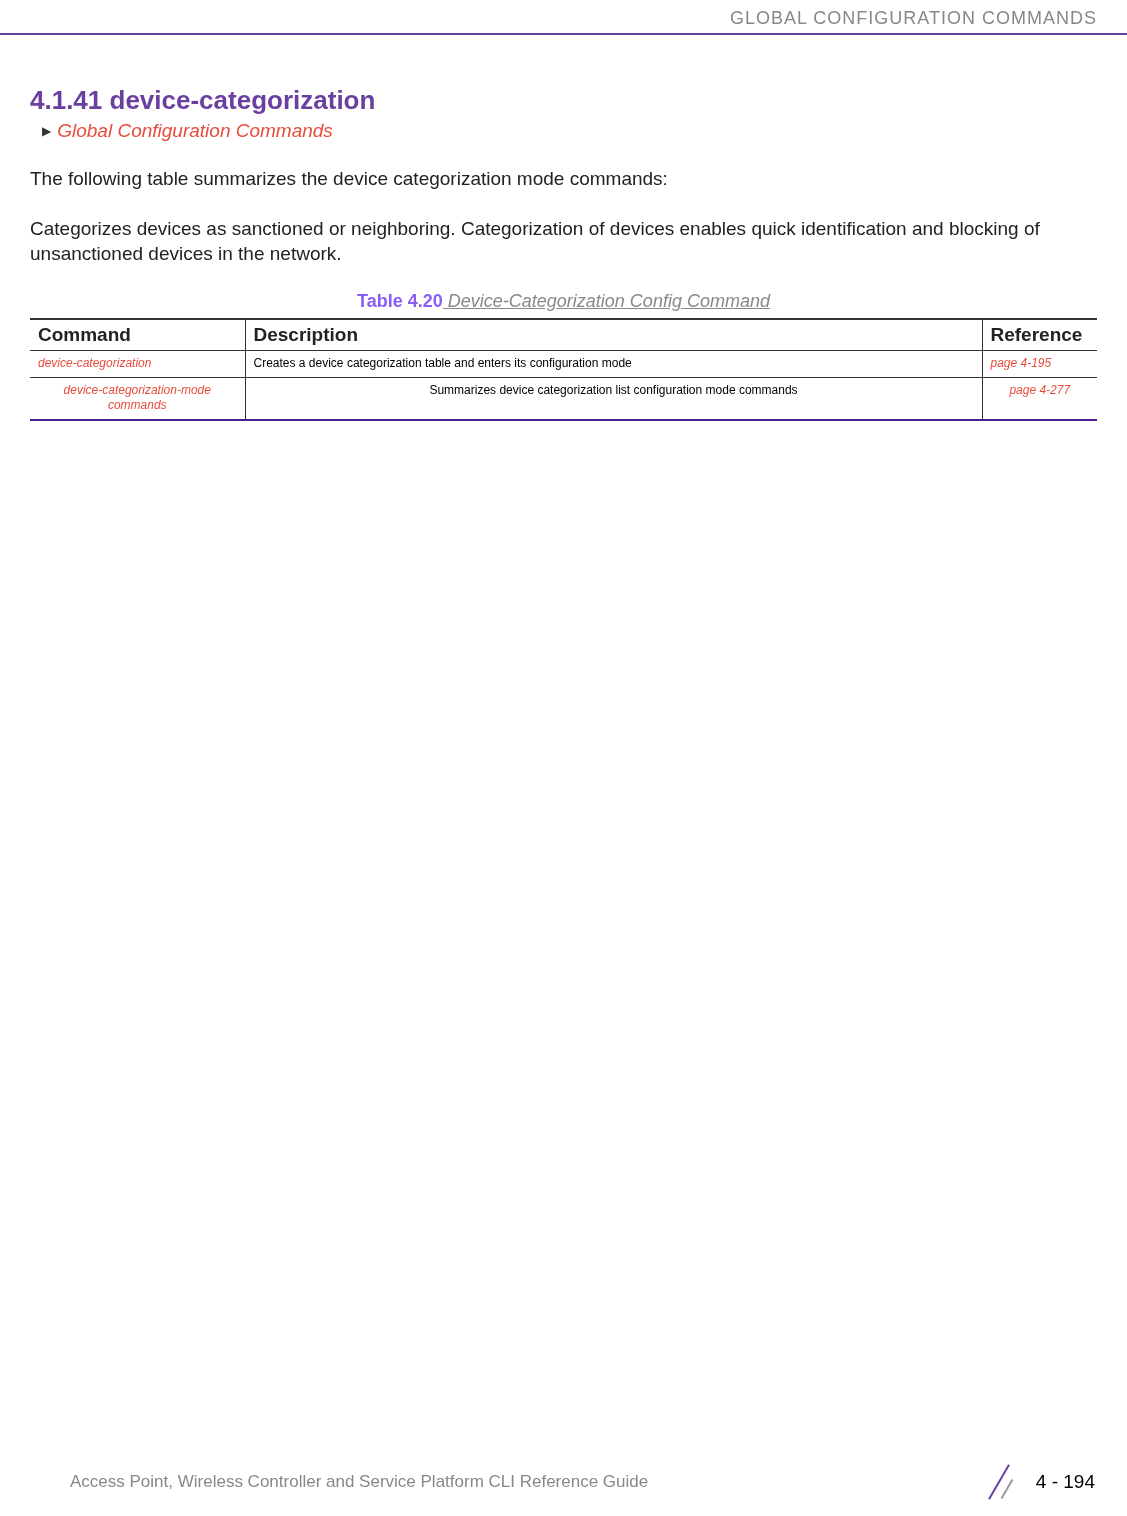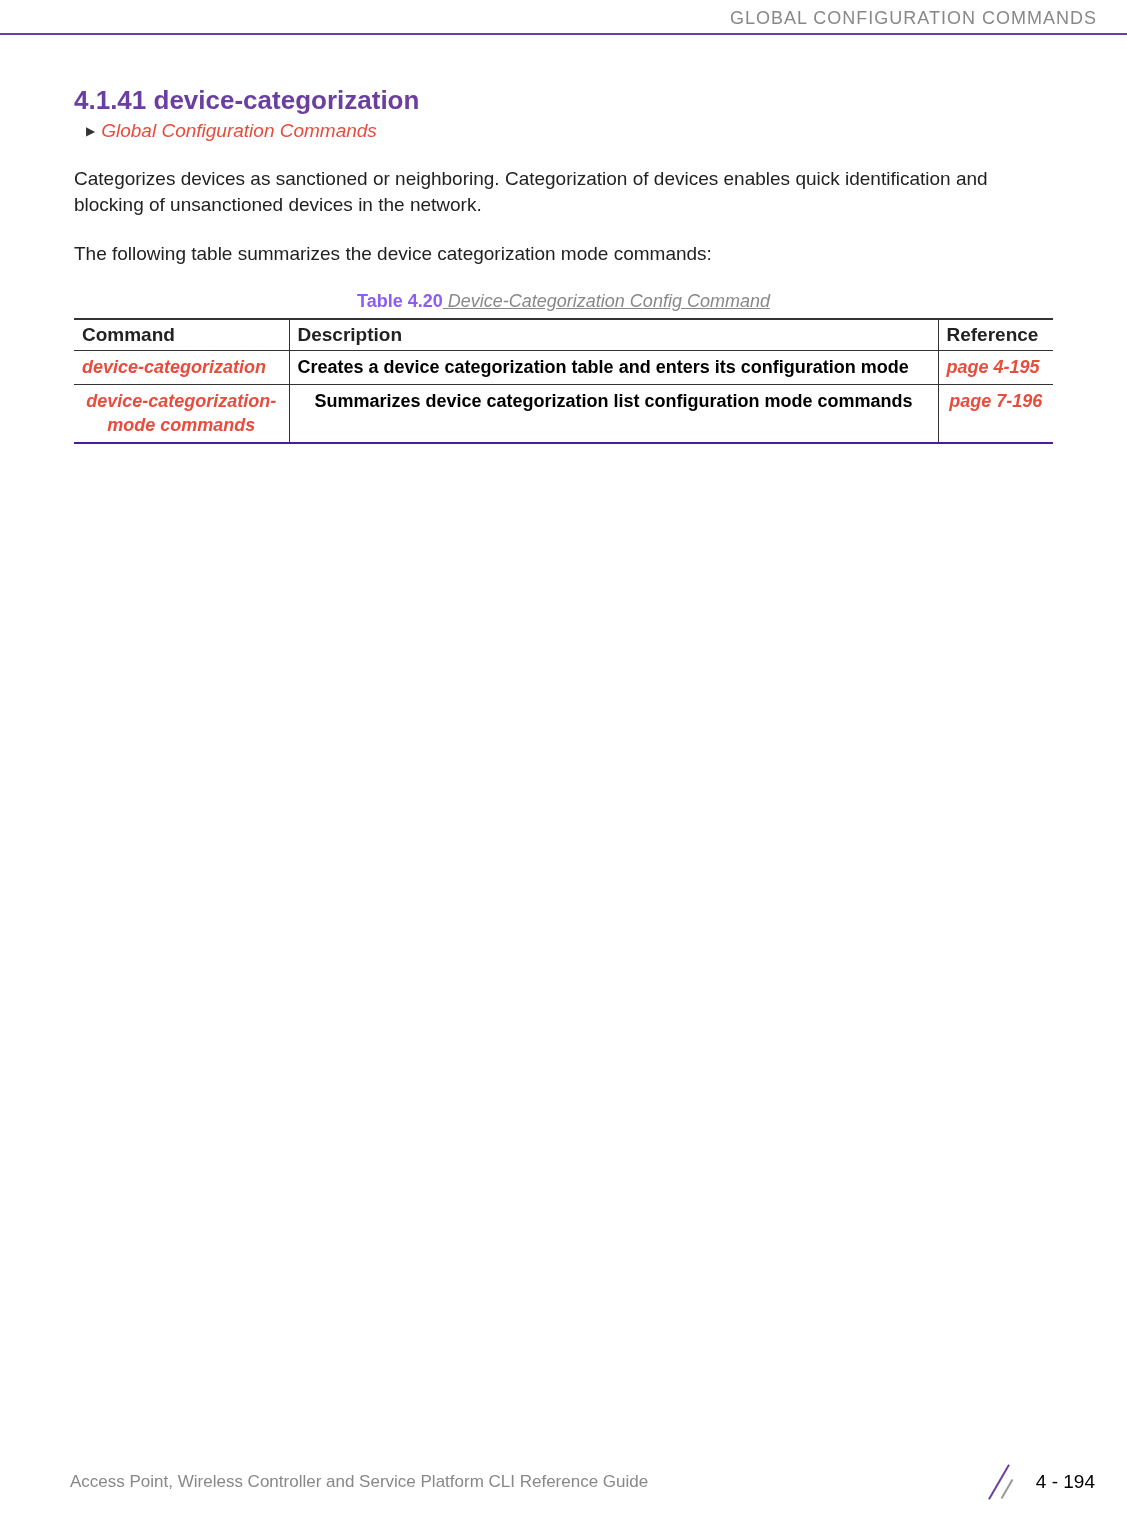--- a/index.html
+++ b/index.html
@@ -20,21 +20,21 @@
       color: #888;
       font-size: 18px;
       letter-spacing: 1px;
       font-weight: 300;
     }
     .header-line {
       border-top: 2px solid #6b3fa0;
       margin: 0 0 50px 0;
     }
     .content {
-      padding: 0 74px;
+      padding: 0 30px;
     }
     .section-title {
       color: #6b3fa0;
       font-size: 26px;
       font-weight: bold;
       margin-bottom: 4px;
     }
     .breadcrumb {
       display: flex;
       align-items: center;
@@ -92,24 +92,23 @@
       margin-top: 42px;
     }
     .cmd-table th:last-child {
       border-right: none;
     }
     .cmd-table td {
       border-bottom: 1px solid #333;
       border-left: 1px solid #333;
       border-right: 1px solid #333;
       padding: 5px 8px;
-      font-size: 18px;
+      font-size: 12px;
       vertical-align: top;
       line-height: 1.3;
-      font-weight: bold;
     }
     .cmd-table tr:last-child td {
       border-bottom: 2px solid #4c1d95;
       text-align: center;
     }
     .cmd-table td:first-child {
       border-left: none;
     }
     .cmd-table td:last-child {
       border-right: none;
@@ -187,22 +186,22 @@
 <div class="header">GLOBAL CONFIGURATION COMMANDS</div>
 <div class="header-line"></div>
 
 <div class="content">
   <h2 class="section-title">4.1.41 device-categorization</h2>
   <div class="breadcrumb">
     <span class="breadcrumb-arrow">▶</span>
     <span class="breadcrumb-text">Global Configuration Commands</span>
   </div>
 
+  <p class="paragraph">The following table summarizes the device categorization mode commands:</p>
   <p class="paragraph">Categorizes devices as sanctioned or neighboring. Categorization of devices enables quick identification and blocking of unsanctioned devices in the network.</p>
-  <p class="paragraph">The following table summarizes the device categorization mode commands:</p>
 
   <div class="table-caption">
     <span class="table-caption-bold">Table 4.20</span><span class="table-caption-italic"> Device-Categorization Config Command</span>
   </div>
 
   <table class="cmd-table">
     <thead>
       <tr>
         <th class="col-command">Command</th>
         <th class="col-description">Description</th>
@@ -211,21 +210,21 @@
     </thead>
     <tbody>
       <tr>
         <td><span class="cmd-link">device-categorization</span></td>
         <td>Creates a device categorization table and enters its configuration mode</td>
         <td><span class="ref-link">page 4-195</span></td>
       </tr>
       <tr>
         <td><span class="cmd-link">device-categorization-mode commands</span></td>
         <td>Summarizes device categorization list configuration mode commands</td>
-        <td><span class="ref-link">page 7-196</span></td>
+        <td><span class="ref-link">page 4-277</span></td>
       </tr>
     </tbody>
   </table>
 </div>
 
 <div class="footer">
   <div class="footer-text">Access Point, Wireless Controller and Service Platform CLI Reference Guide</div>
   <div class="footer-right">
     <div class="footer-slash"></div>
     <div class="page-number">4 - 194</div>

